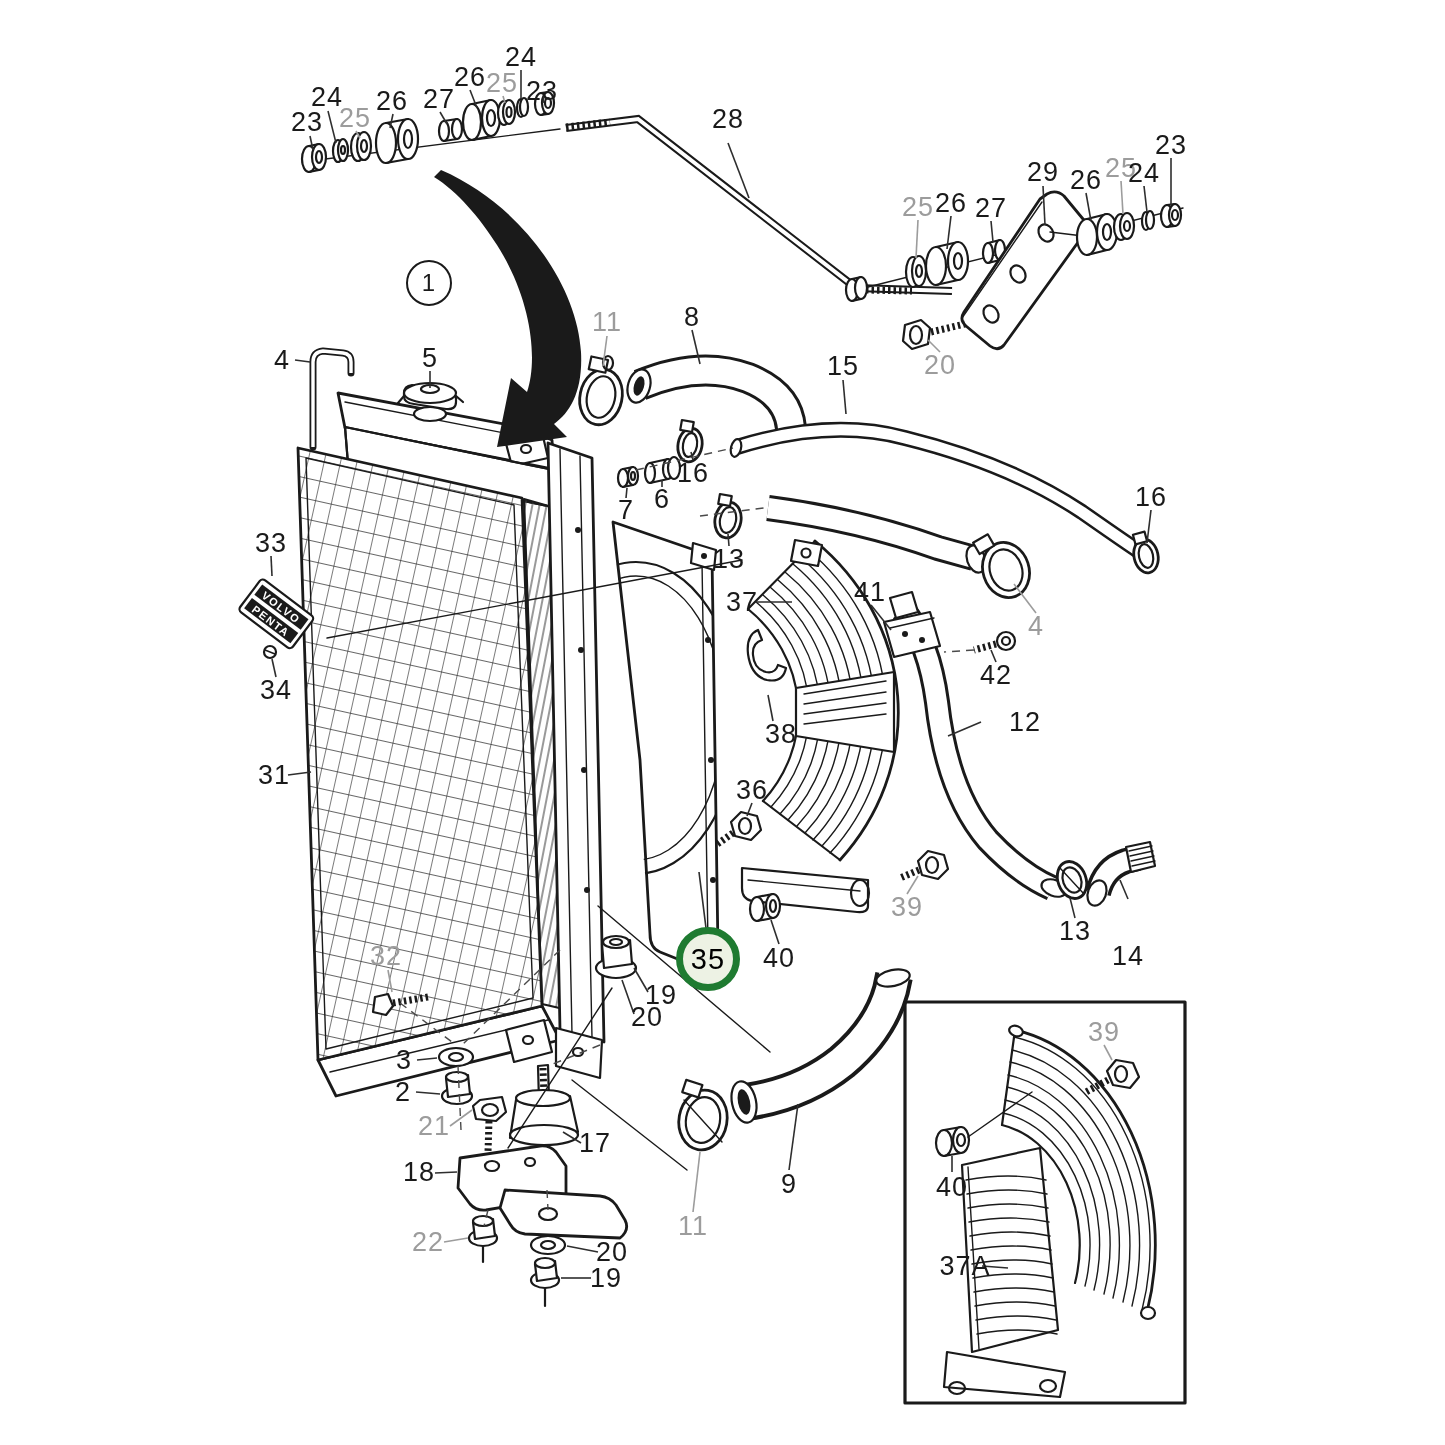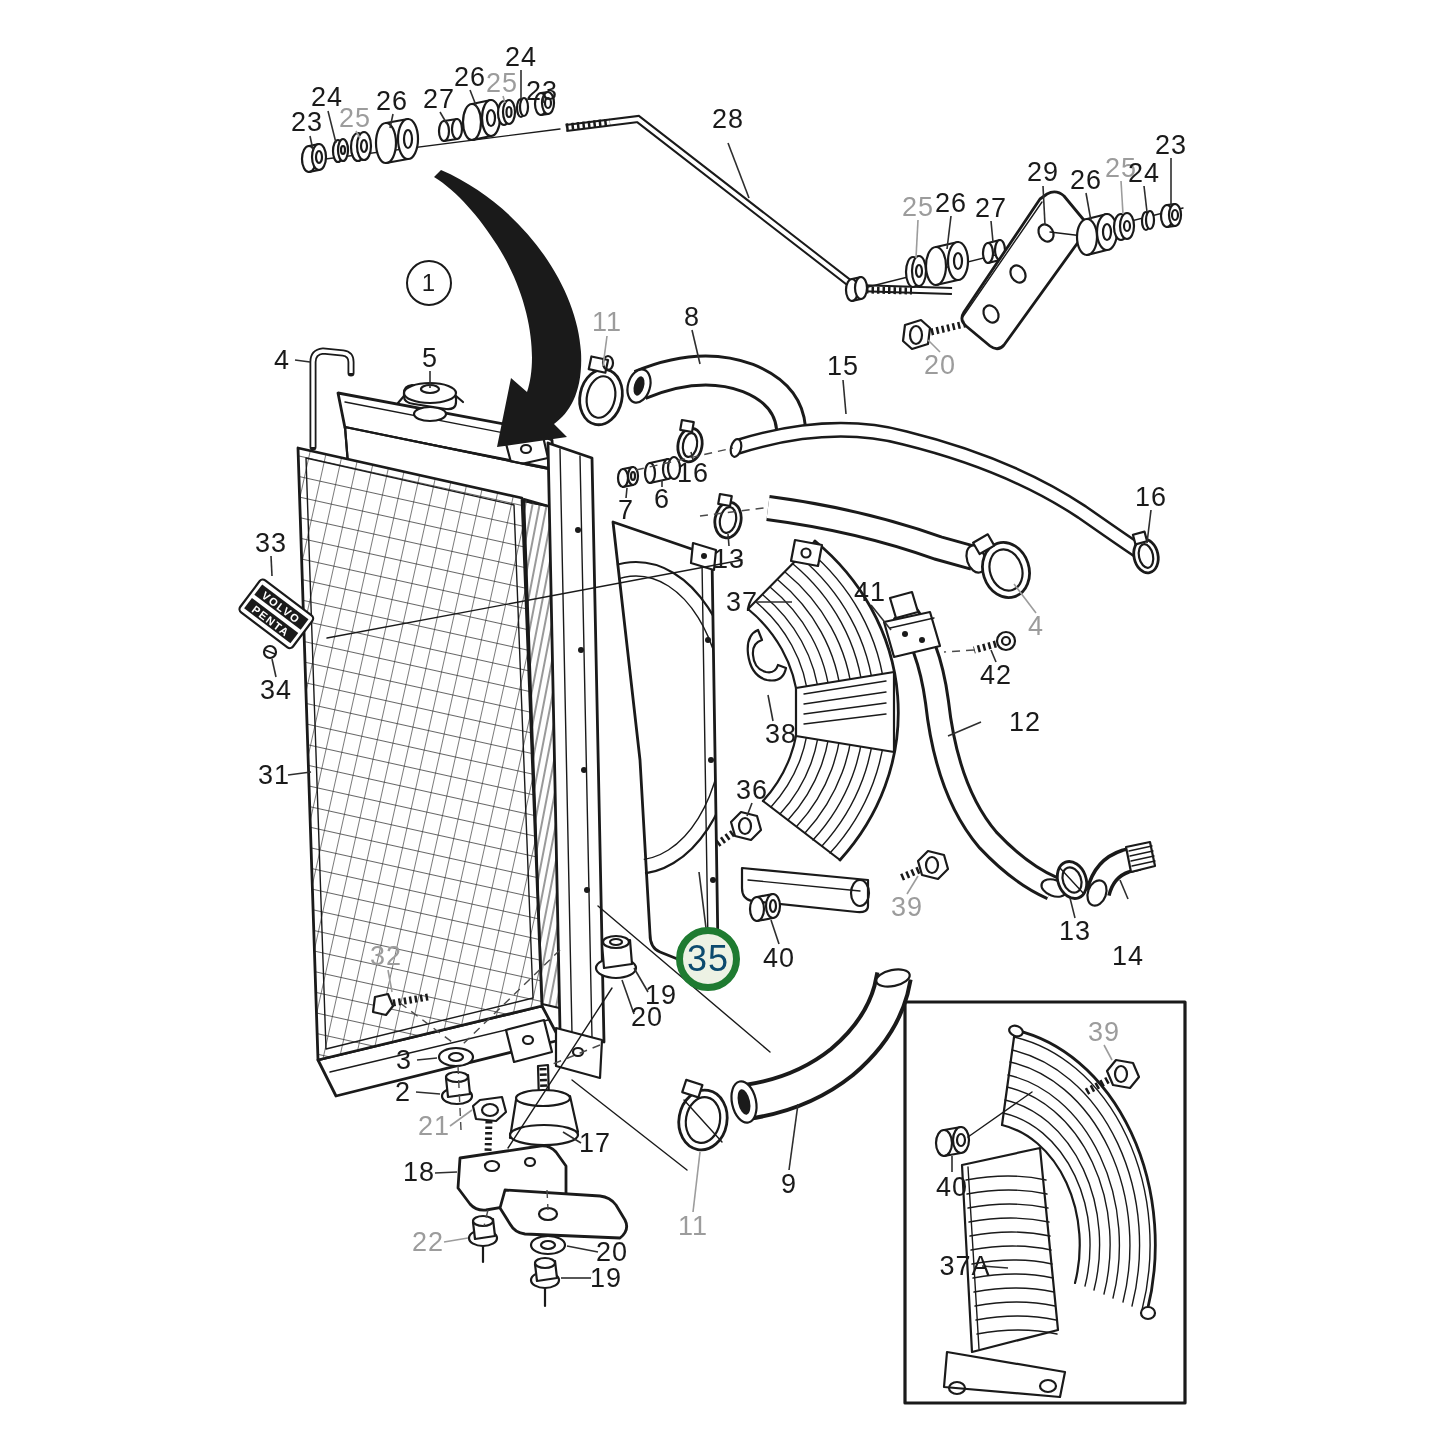--- a/index.html
+++ b/index.html
@@ -18,21 +18,21 @@
   .thr{stroke:var(--ink);stroke-width:7;stroke-dasharray:2.5 3;fill:none;}
   
   #callout-layer{position:absolute;left:0;top:0;width:100%;height:100%;pointer-events:none;}
   .callout{position:absolute;transform:translate(-50%,-50%);font-size:27px;line-height:1;
            color:var(--ink);white-space:nowrap;letter-spacing:1px;}
   .callout.gray{color:var(--gray);}
   .callout.circled{width:42px;height:42px;border:2.6px solid var(--ink);border-radius:50%;
            background:#fff;display:flex;align-items:center;justify-content:center;font-size:24px;}
   .callout.highlight{width:50px;height:50px;border:7px solid var(--hl-ring);border-radius:50%;
            background:var(--hl-fill);display:flex;align-items:center;justify-content:center;
-           font-size:36px;color:#0c4a6e;font-weight:500;}
+           font-size:29px;color:#000000;font-weight:500;}
   .badge-text{font-family:"Liberation Sans",sans-serif;font-weight:bold;font-size:11px;
            fill:#fff;letter-spacing:1.5px;}
 </style>
 </head>
 <body>
 
 <div class="stage" style="background: rgb(255, 255, 255);">
 
 <svg width="1445" height="1445" viewBox="0 0 1445 1445">
   <defs>

